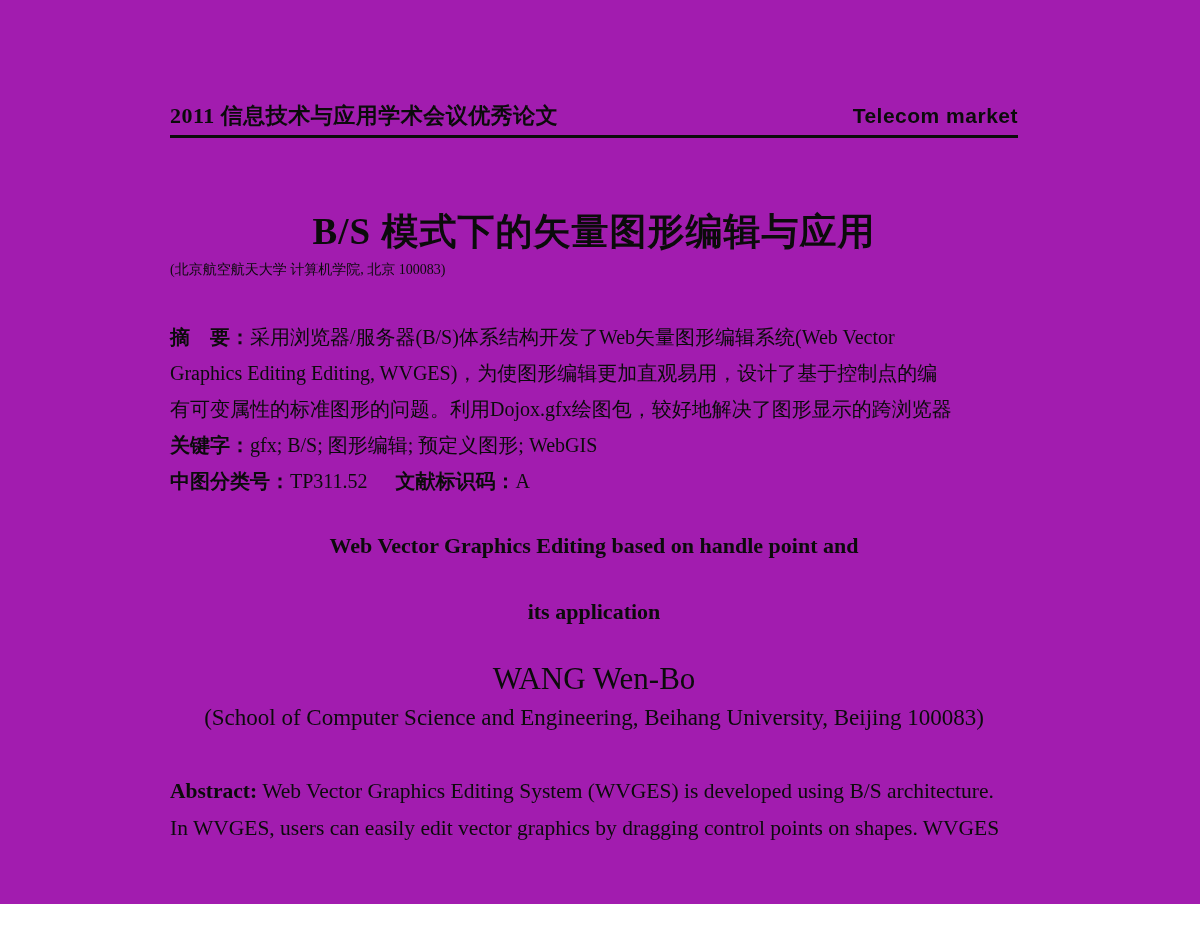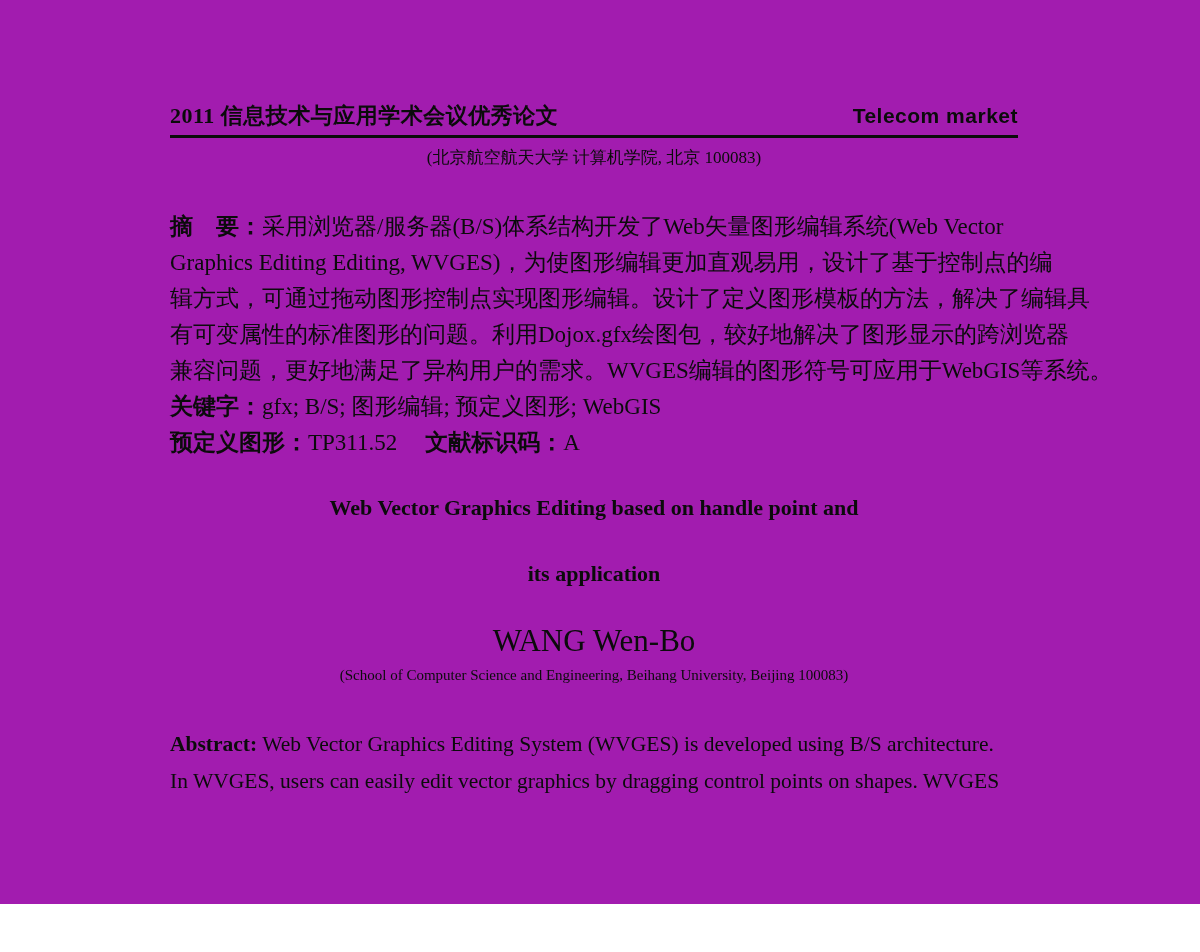--- a/index.html
+++ b/index.html
@@ -53,27 +53,26 @@
     line-height: 1.1;
   }
   .cn-author {
     margin-top: 26px;
     text-align: center;
     font-size: 23px;
     letter-spacing: 4px;
   }
   .cn-affil {
     margin-top: 8px;
-    text-align: center;
-    font-size: 17px;
+    font-size: 14px;
   }
   
   .cn-abstract {
     margin-top: 40px;
-    font-size: 23px;
+    font-size: 20px;
     line-height: 36px;
   }
   .cn-abstract .line { white-space: nowrap; }
   .lbl { font-weight: bold; }
   .clc-gap { margin-left: 28px; }
   
   .en-title {
     margin: 14px 0 0 0;
     text-align: center;
     font-size: 22px;
@@ -81,51 +80,50 @@
     line-height: 66px;
   }
   .en-author {
     margin-top: 16px;
     text-align: center;
     font-size: 31px;
   }
   .en-affil {
     margin-top: 8px;
     text-align: center;
-    font-size: 15px;
+    font-size: 23px;
   }
   
   .en-abstract {
     margin-top: 42px;
     font-size: 21.5px;
     line-height: 37px;
   }
   .en-abstract .line { white-space: nowrap; }
 </style>
 </head>
 <body>
 
 <div class="page">
 
   <div class="header">
     <span class="h-left">2011 信息技术与应用学术会议优秀论文</span>
     <span class="h-right">Telecom market</span>
   </div>
   <hr class="rule">
 
+  <h1 class="cn-title">B/S 模式下的矢量图形编辑与应用</h1>
   <div class="cn-affil">(北京航空航天大学 计算机学院, 北京 100083)</div>
 
   <div class="cn-abstract">
     <div class="line"><span class="lbl">摘　要：</span><span>采用浏览器/服务器(B/S)体系结构开发了Web矢量图形编辑系统(Web Vector</span></div>
     <div class="line">Graphics Editing Editing, WVGES)，为使图形编辑更加直观易用，设计了基于控制点的编</div>
-    <div class="line">辑方式，可通过拖动图形控制点实现图形编辑。设计了定义图形模板的方法，解决了编辑具</div>
     <div class="line">有可变属性的标准图形的问题。利用Dojox.gfx绘图包，较好地解决了图形显示的跨浏览器</div>
-    <div class="line">兼容问题，更好地满足了异构用户的需求。WVGES编辑的图形符号可应用于WebGIS等系统。</div>
     <div class="line"><span class="lbl">关键字：</span><span>gfx; B/S; 图形编辑; 预定义图形; WebGIS</span></div>
-    <div class="line"><span class="lbl">预定义图形：</span><span>TP311.52</span><span class="lbl clc-gap">文献标识码：</span><span>A</span></div>
+    <div class="line"><span class="lbl">中图分类号：</span><span>TP311.52</span><span class="lbl clc-gap">文献标识码：</span><span>A</span></div>
   </div>
 
   <h2 class="en-title"><span>Web Vector Graphics Editing based on handle point and</span><br><span>its application</span></h2>
   <div class="en-author">WANG Wen-Bo</div>
   <div class="en-affil">(School of Computer Science and Engineering, Beihang University, Beijing 100083)</div>
 
   <div class="en-abstract">
     <div class="line"><span class="lbl">Abstract:</span> <span>Web Vector Graphics Editing System (WVGES) is developed using B/S architecture.</span></div>
     <div class="line">In WVGES, users can easily edit vector graphics by dragging control points on shapes. WVGES</div>
 

